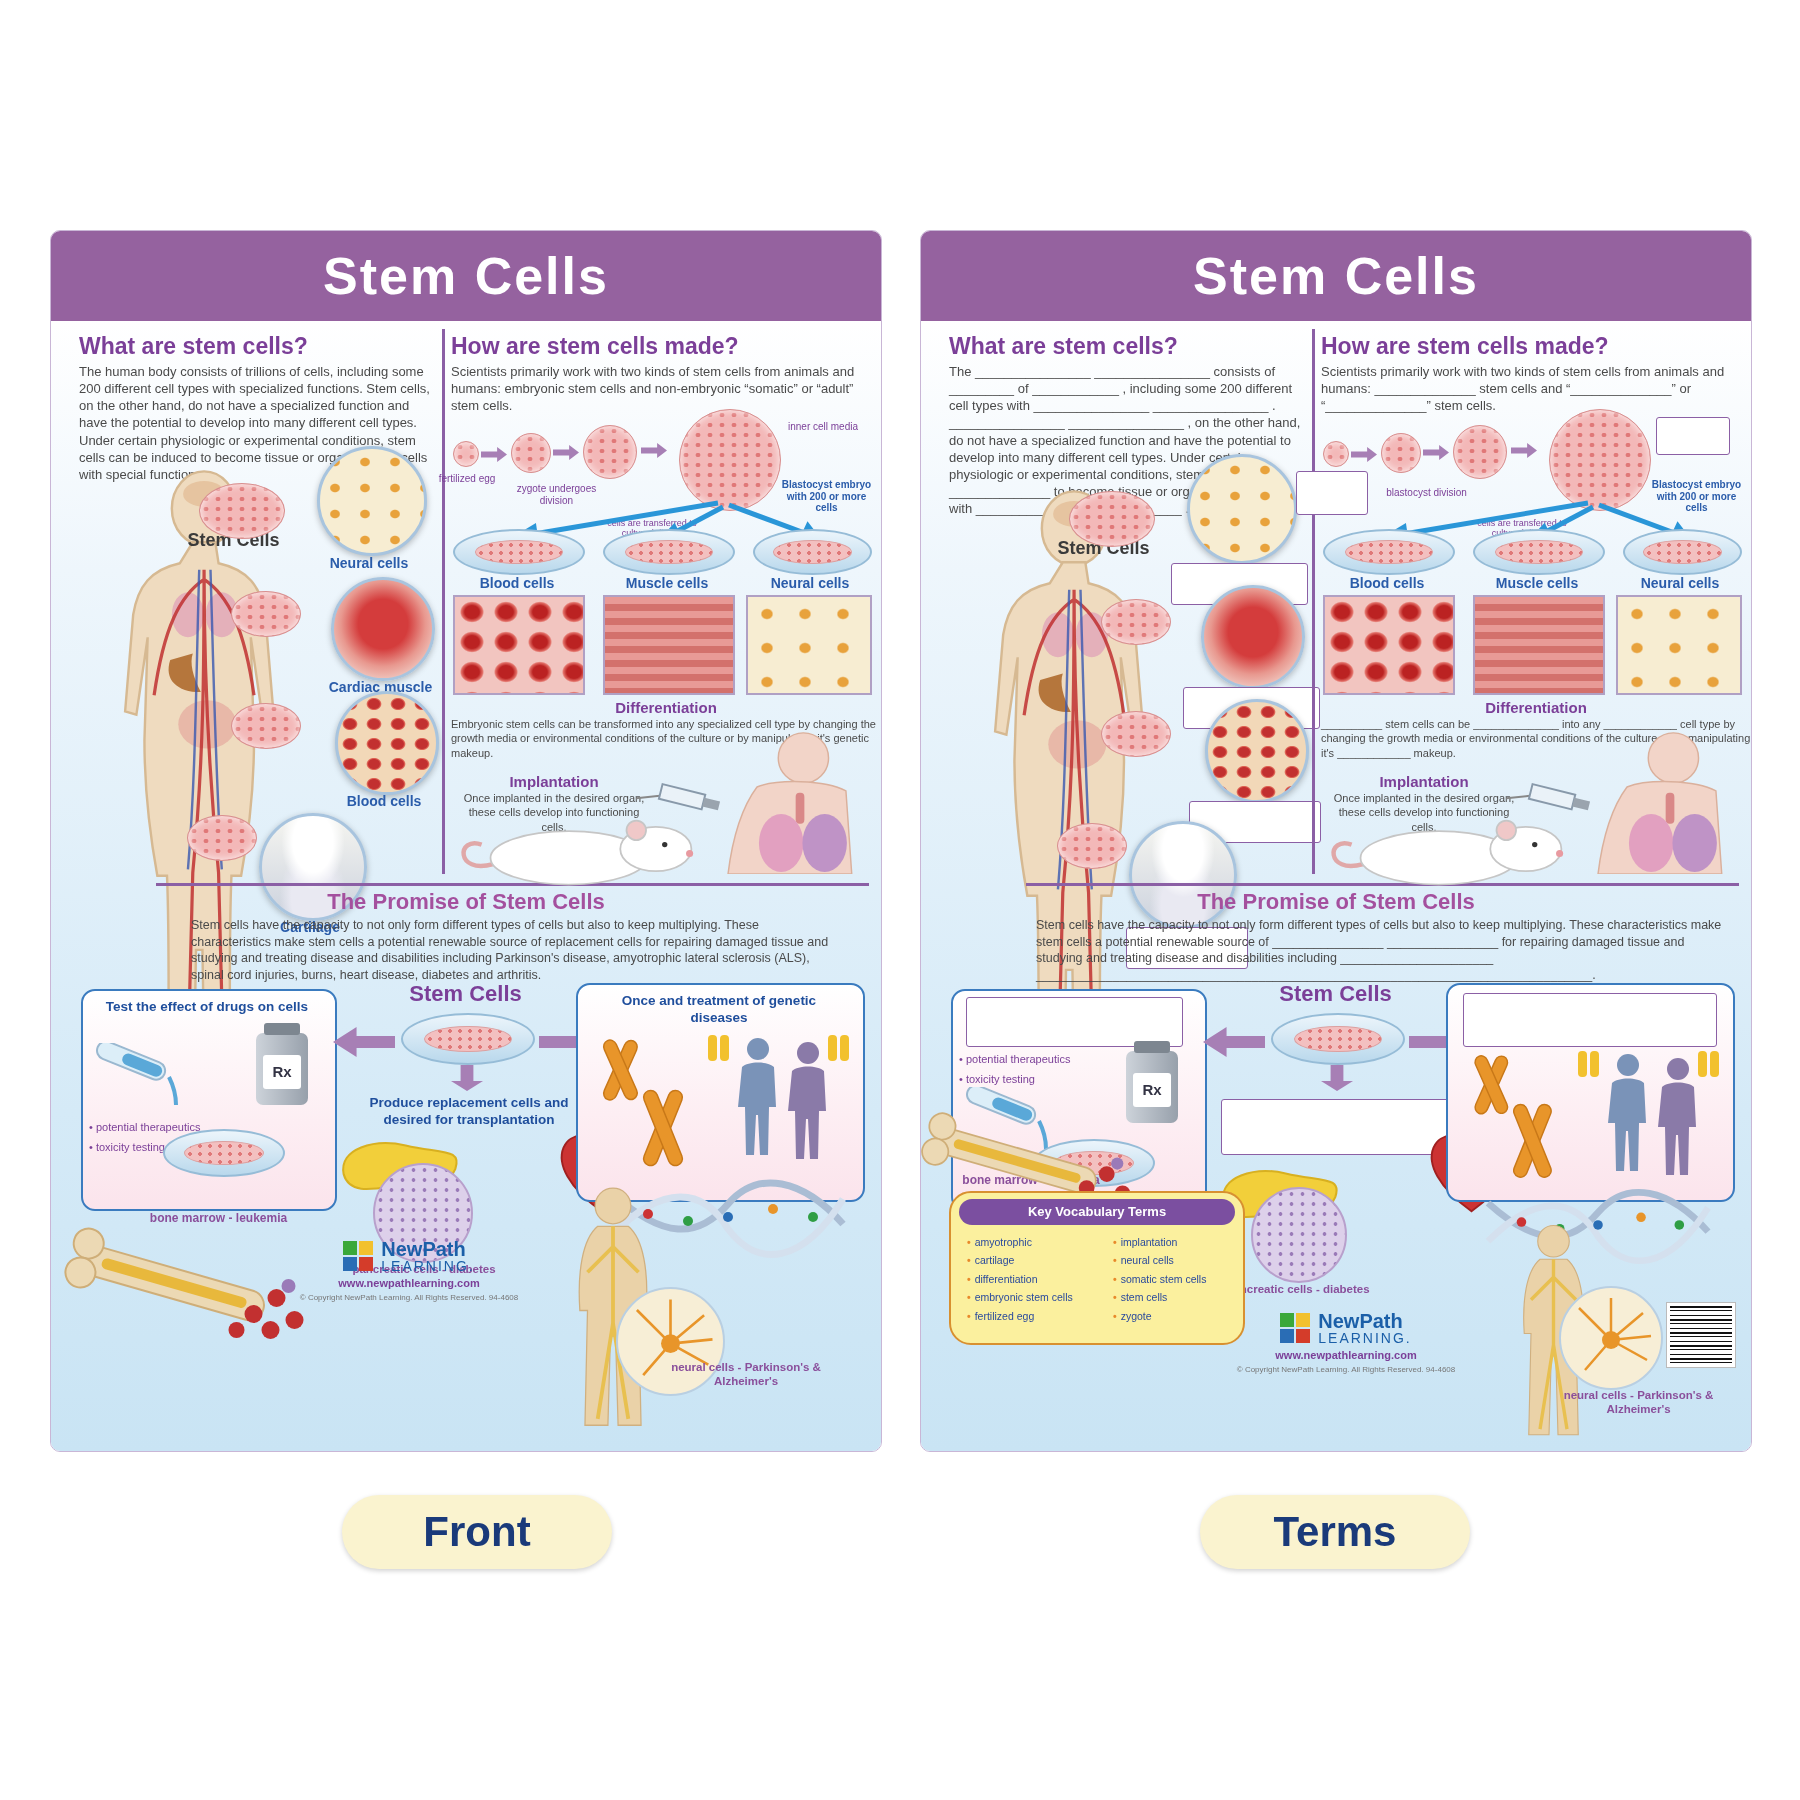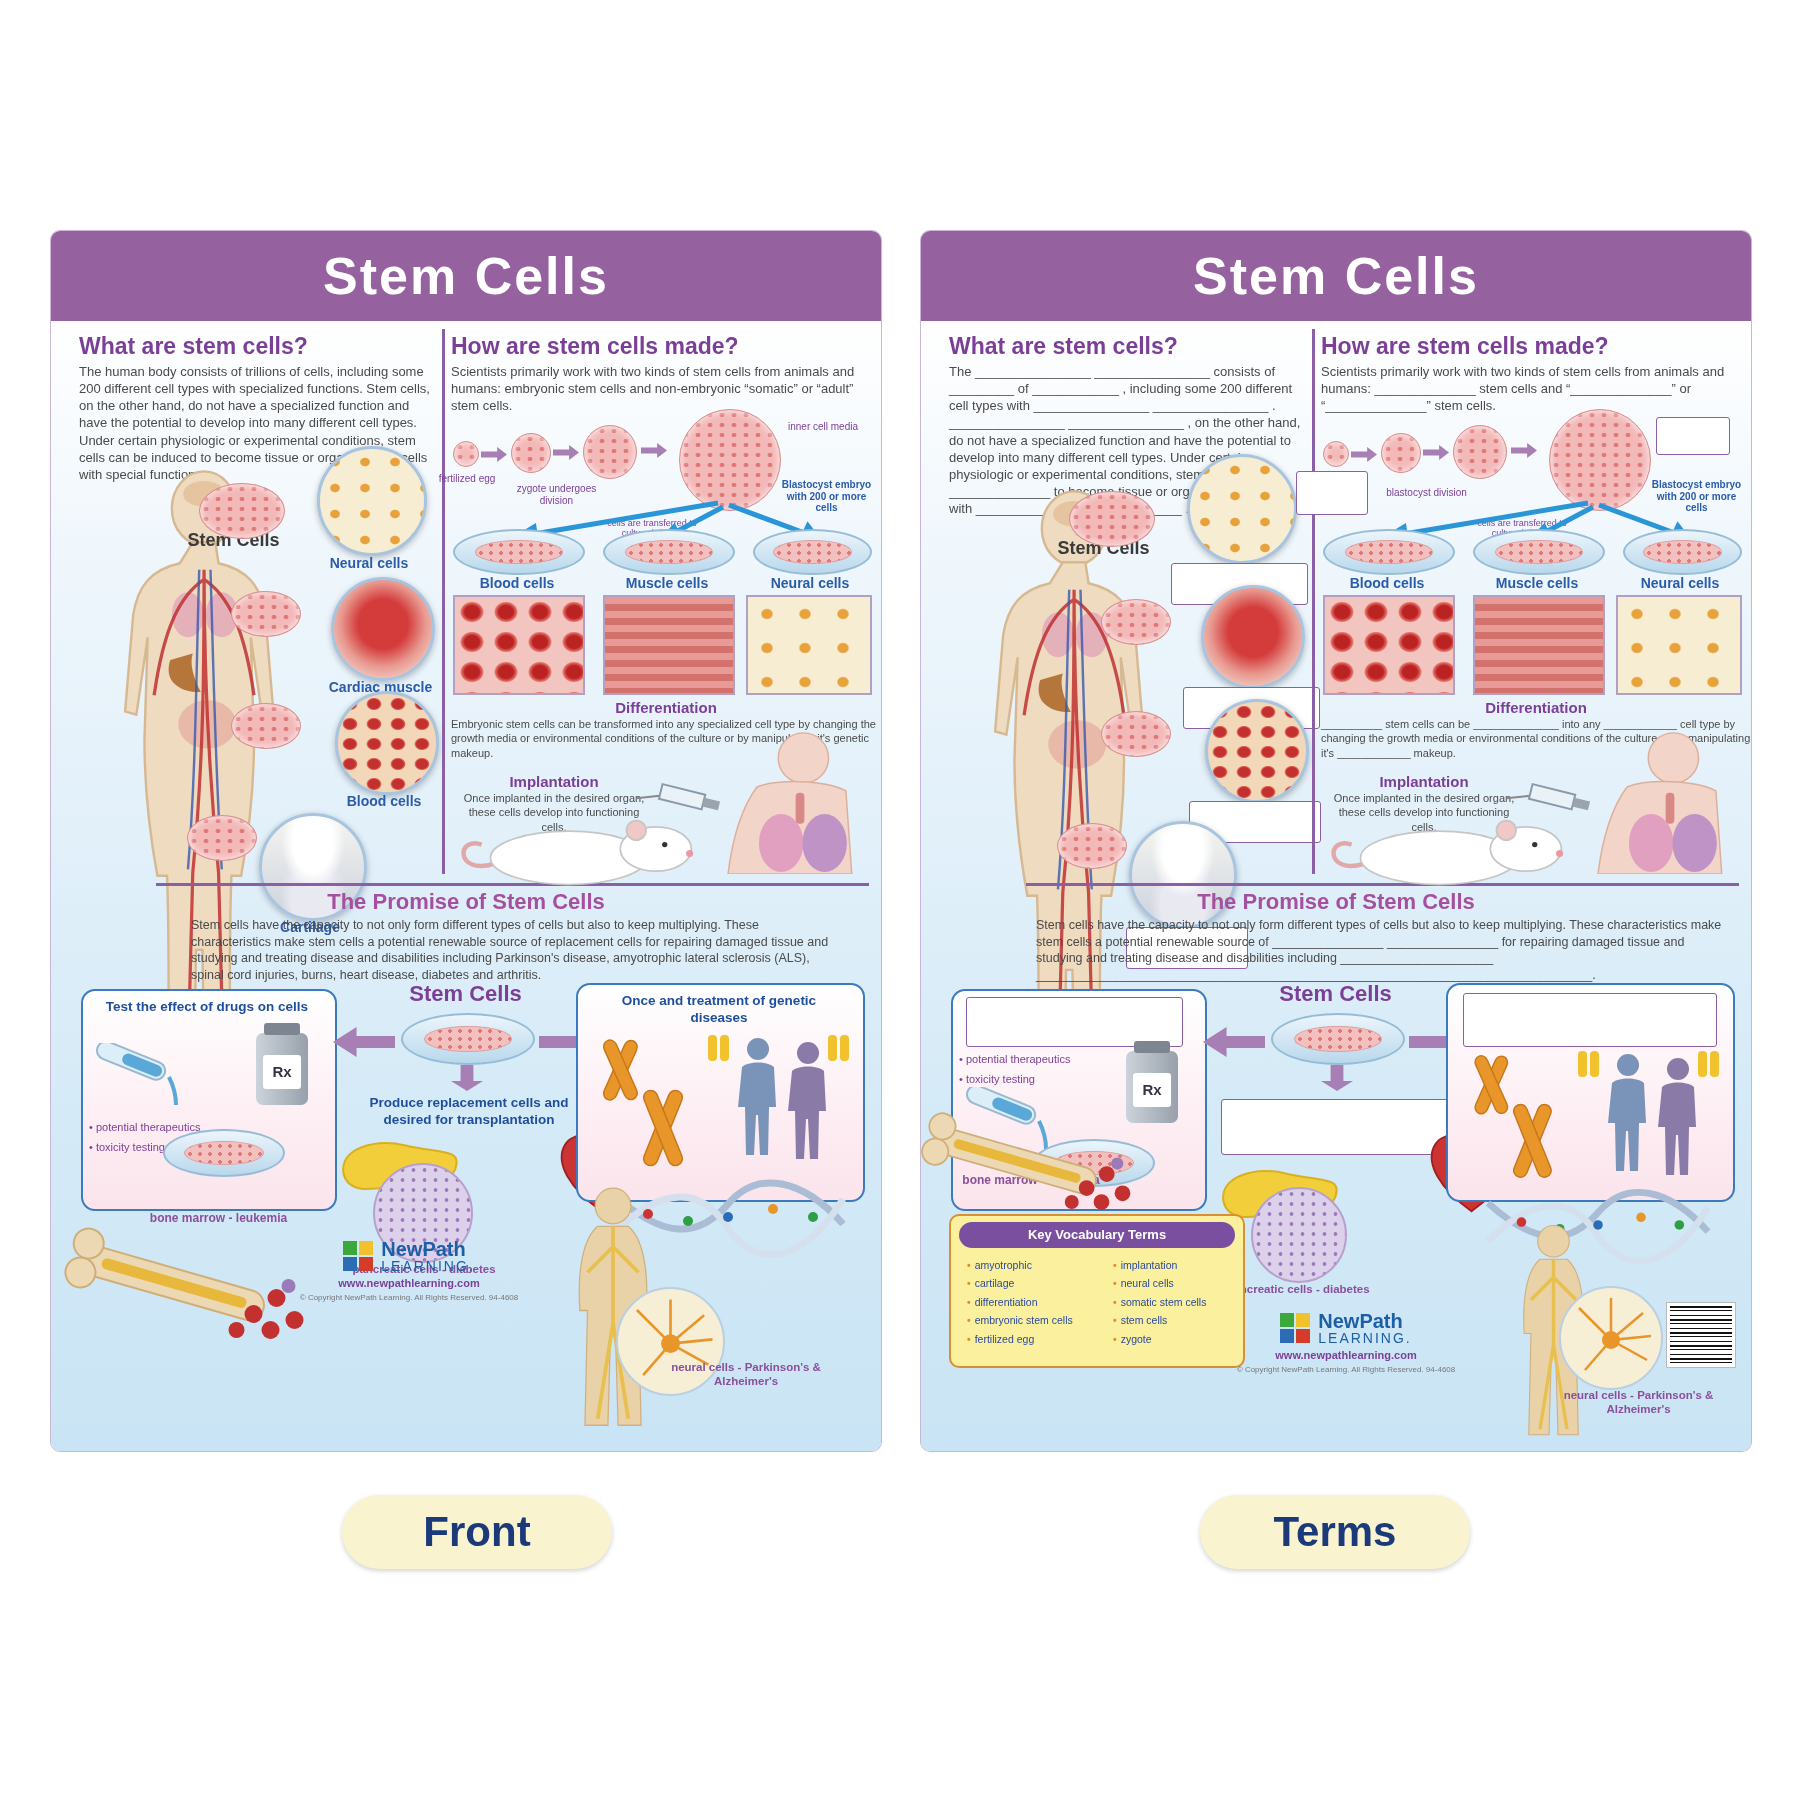--- a/index.html
+++ b/index.html
@@ -561,21 +561,21 @@
             <circle cx="205" cy="88" r="9"></circle>
             <circle cx="228" cy="72" r="9"></circle>
             <circle cx="246" cy="94" r="9"></circle>
             <circle cx="222" cy="104" r="9"></circle>
             <circle cx="188" cy="104" r="8"></circle>
           </g>
         <circle cx="240" cy="60" r="7" fill="#9a7ab8"></circle>
       </svg>
     </div>
 
-    <div class="vocab-box" style="left:28px;top:893px;width:292px;height:150px;">
+    <div class="vocab-box" style="left:28px;top:870px;width:292px;height:150px;border-radius:22px;">
       <div class="vocab-head">Key Vocabulary Terms</div>
       <div class="abs" style="left:16px;top:40px;">
         <div class="vocab-item"><span class="b">•</span><span>amyotrophic</span></div>
         <div class="vocab-item"><span class="b">•</span><span>cartilage</span></div>
         <div class="vocab-item"><span class="b">•</span><span>differentiation</span></div>
         <div class="vocab-item"><span class="b">•</span><span>embryonic stem cells</span></div>
         <div class="vocab-item"><span class="b">•</span><span>fertilized egg</span></div>
       </div>
       <div class="abs" style="left:162px;top:40px;">
         <div class="vocab-item"><span class="b">•</span><span>implantation</span></div>

